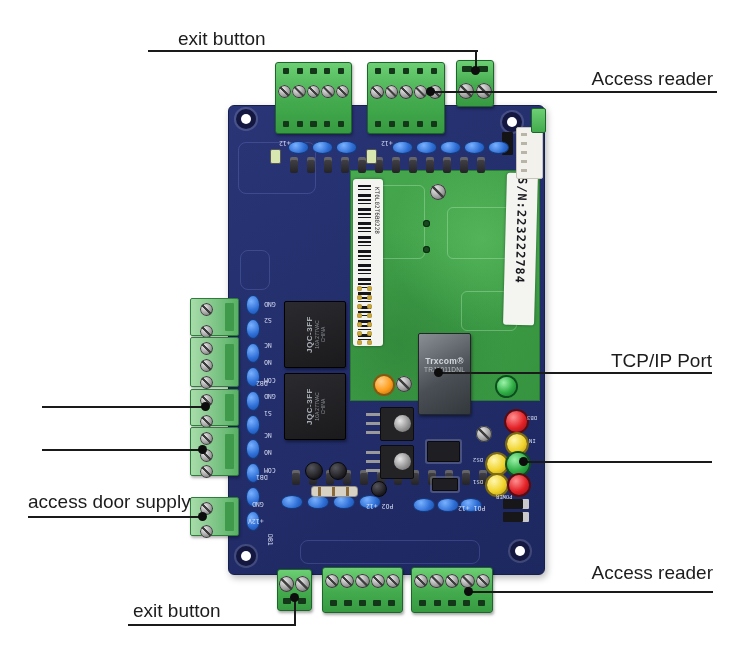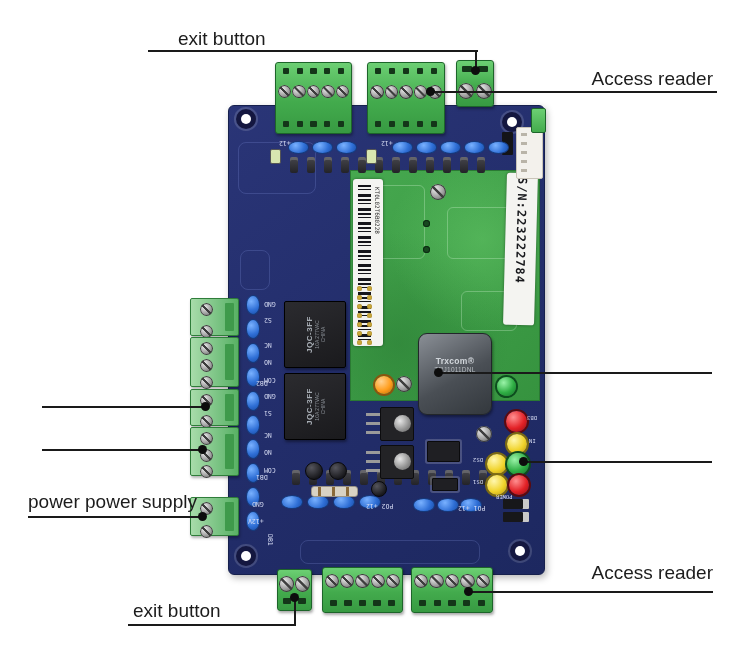--- a/index.html
+++ b/index.html
@@ -74,21 +74,21 @@
   .led-red{background:radial-gradient(circle at 35% 30%,#ff8f90,#e32227 55%,#8e0d12);box-shadow:0 0 0 2px #5c0a0e}
   .led-yellow{background:radial-gradient(circle at 35% 30%,#fff7ae,#f0d32b 55%,#b3920e);box-shadow:0 0 0 2px #7c6a12}
   .led-green{background:radial-gradient(circle at 35% 30%,#9af3a8,#2fae44 55%,#13702a);box-shadow:0 0 0 2px #0d4d1e}
   .led-orange{background:radial-gradient(circle at 35% 30%,#ffd291,#ff9d1c 55%,#b5660a);box-shadow:0 0 0 2px #8a550f}
   .gold{position:absolute;width:5px;height:5px;border-radius:50%;background:#caa83a;box-shadow:inset 0 0 1px #7c6318}
   .via{position:absolute;border-radius:50%;background:#17481f;box-shadow:inset 0 0 0 1px #0c2a12}
   .silk{position:absolute;color:#d9def5;font-size:6.5px;line-height:1;white-space:nowrap;
         font-family:"DejaVu Sans Mono",monospace;transform:rotate(180deg)}
   .silk.vert{writing-mode:vertical-rl;transform:none}
   
-  .rj45{position:absolute;left:418px;top:333px;width:74px;height:82px;border-radius:9px;
+  .rj45{position:absolute;left:418px;top:333px;width:53px;height:82px;border-radius:2px;
         background:linear-gradient(150deg,#8a8f96,#4a4f55 55%,#33383d);
         border:1px solid #22262a;text-align:center;box-shadow:1px 2px 3px rgba(0,0,0,.4)}
   .rj45-brand{display:block;margin-top:22px;font-size:8.5px;font-weight:bold;color:#d2d7dc;letter-spacing:.3px}
   .rj45-model{display:block;font-size:6.5px;color:#b8bdc2;letter-spacing:.2px}
   
   .sticker{position:absolute;background:#f4f4f1;border-radius:3px;box-shadow:0 0 3px rgba(0,0,0,.45)}
   .sn-text{writing-mode:vertical-rl;font-family:"DejaVu Sans Mono",monospace;
            font-size:12px;font-weight:bold;color:#17181c;letter-spacing:1px;margin:4px auto 0;display:block}
   .bars{position:absolute;left:5px;top:6px;width:13px;height:155px;
         background:repeating-linear-gradient(#15151a 0 2px,#f2f2ef 2px 4px,#15151a 4px 5px,#f2f2ef 5px 9px,#15151a 9px 12px,#f2f2ef 12px 14px)}
@@ -402,24 +402,25 @@
   <div class="ann-text right" style="right:37px;top:68px">Access reader</div>
   <div class="hline" style="left:430px;top:91px;width:287px"></div>
   <div class="dot" style="left:426px;top:87px"></div>
 
   <div class="hline" style="left:42px;top:406px;width:165px"></div>
   <div class="dot" style="left:201px;top:402px"></div>
 
   <div class="hline" style="left:42px;top:449px;width:162px"></div>
   <div class="dot" style="left:198px;top:445px"></div>
 
-  <div class="ann-text" style="left:28px;top:491px">power power supply</div>
+  <div class="ann-text" style="left:28px;top:491px">access door supply</div>
   <div class="hline" style="left:28px;top:516px;width:176px"></div>
   <div class="dot" style="left:198px;top:512px"></div>
 
+  <div class="ann-text right" style="right:38px;top:350px">TCP/IP Port</div>
   <div class="hline" style="left:438px;top:372px;width:274px"></div>
   <div class="dot" style="left:434px;top:368px"></div>
 
   <div class="hline" style="left:524px;top:461px;width:188px"></div>
   <div class="dot" style="left:519px;top:457px"></div>
 
   <div class="ann-text right" style="right:37px;top:562px">Access reader</div>
   <div class="hline" style="left:469px;top:591px;width:244px"></div>
   <div class="dot" style="left:464px;top:587px"></div>
 

